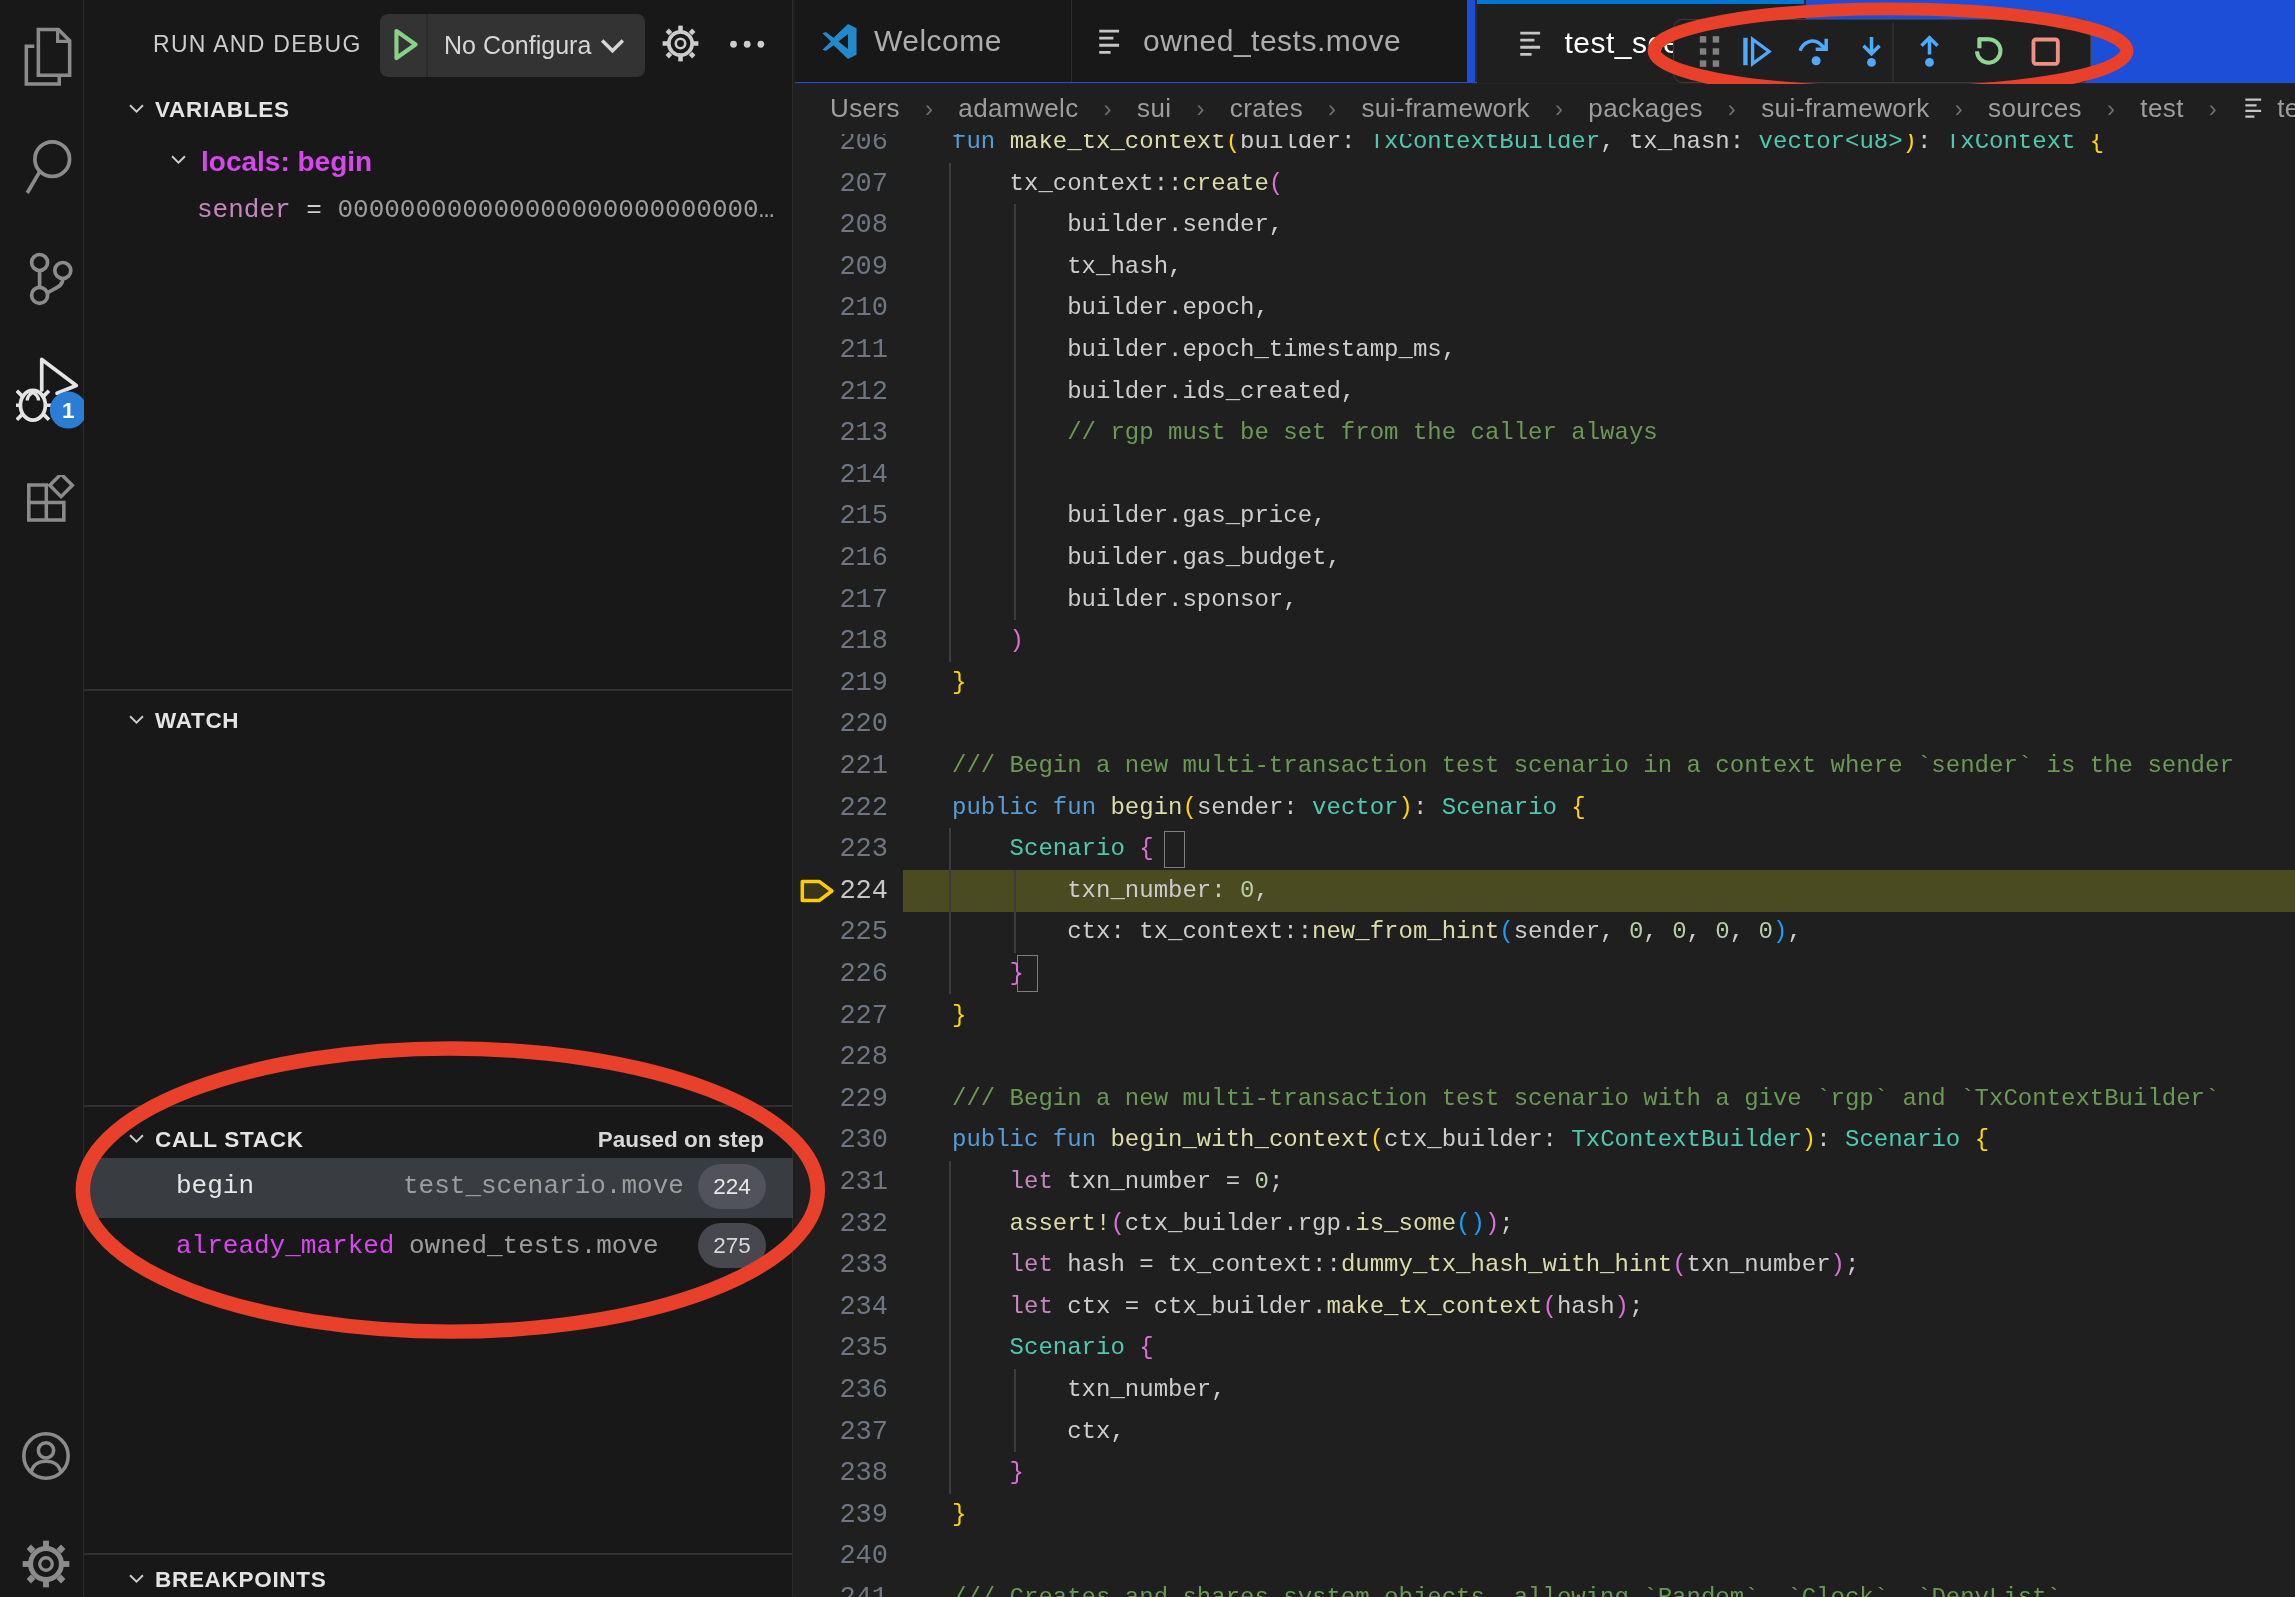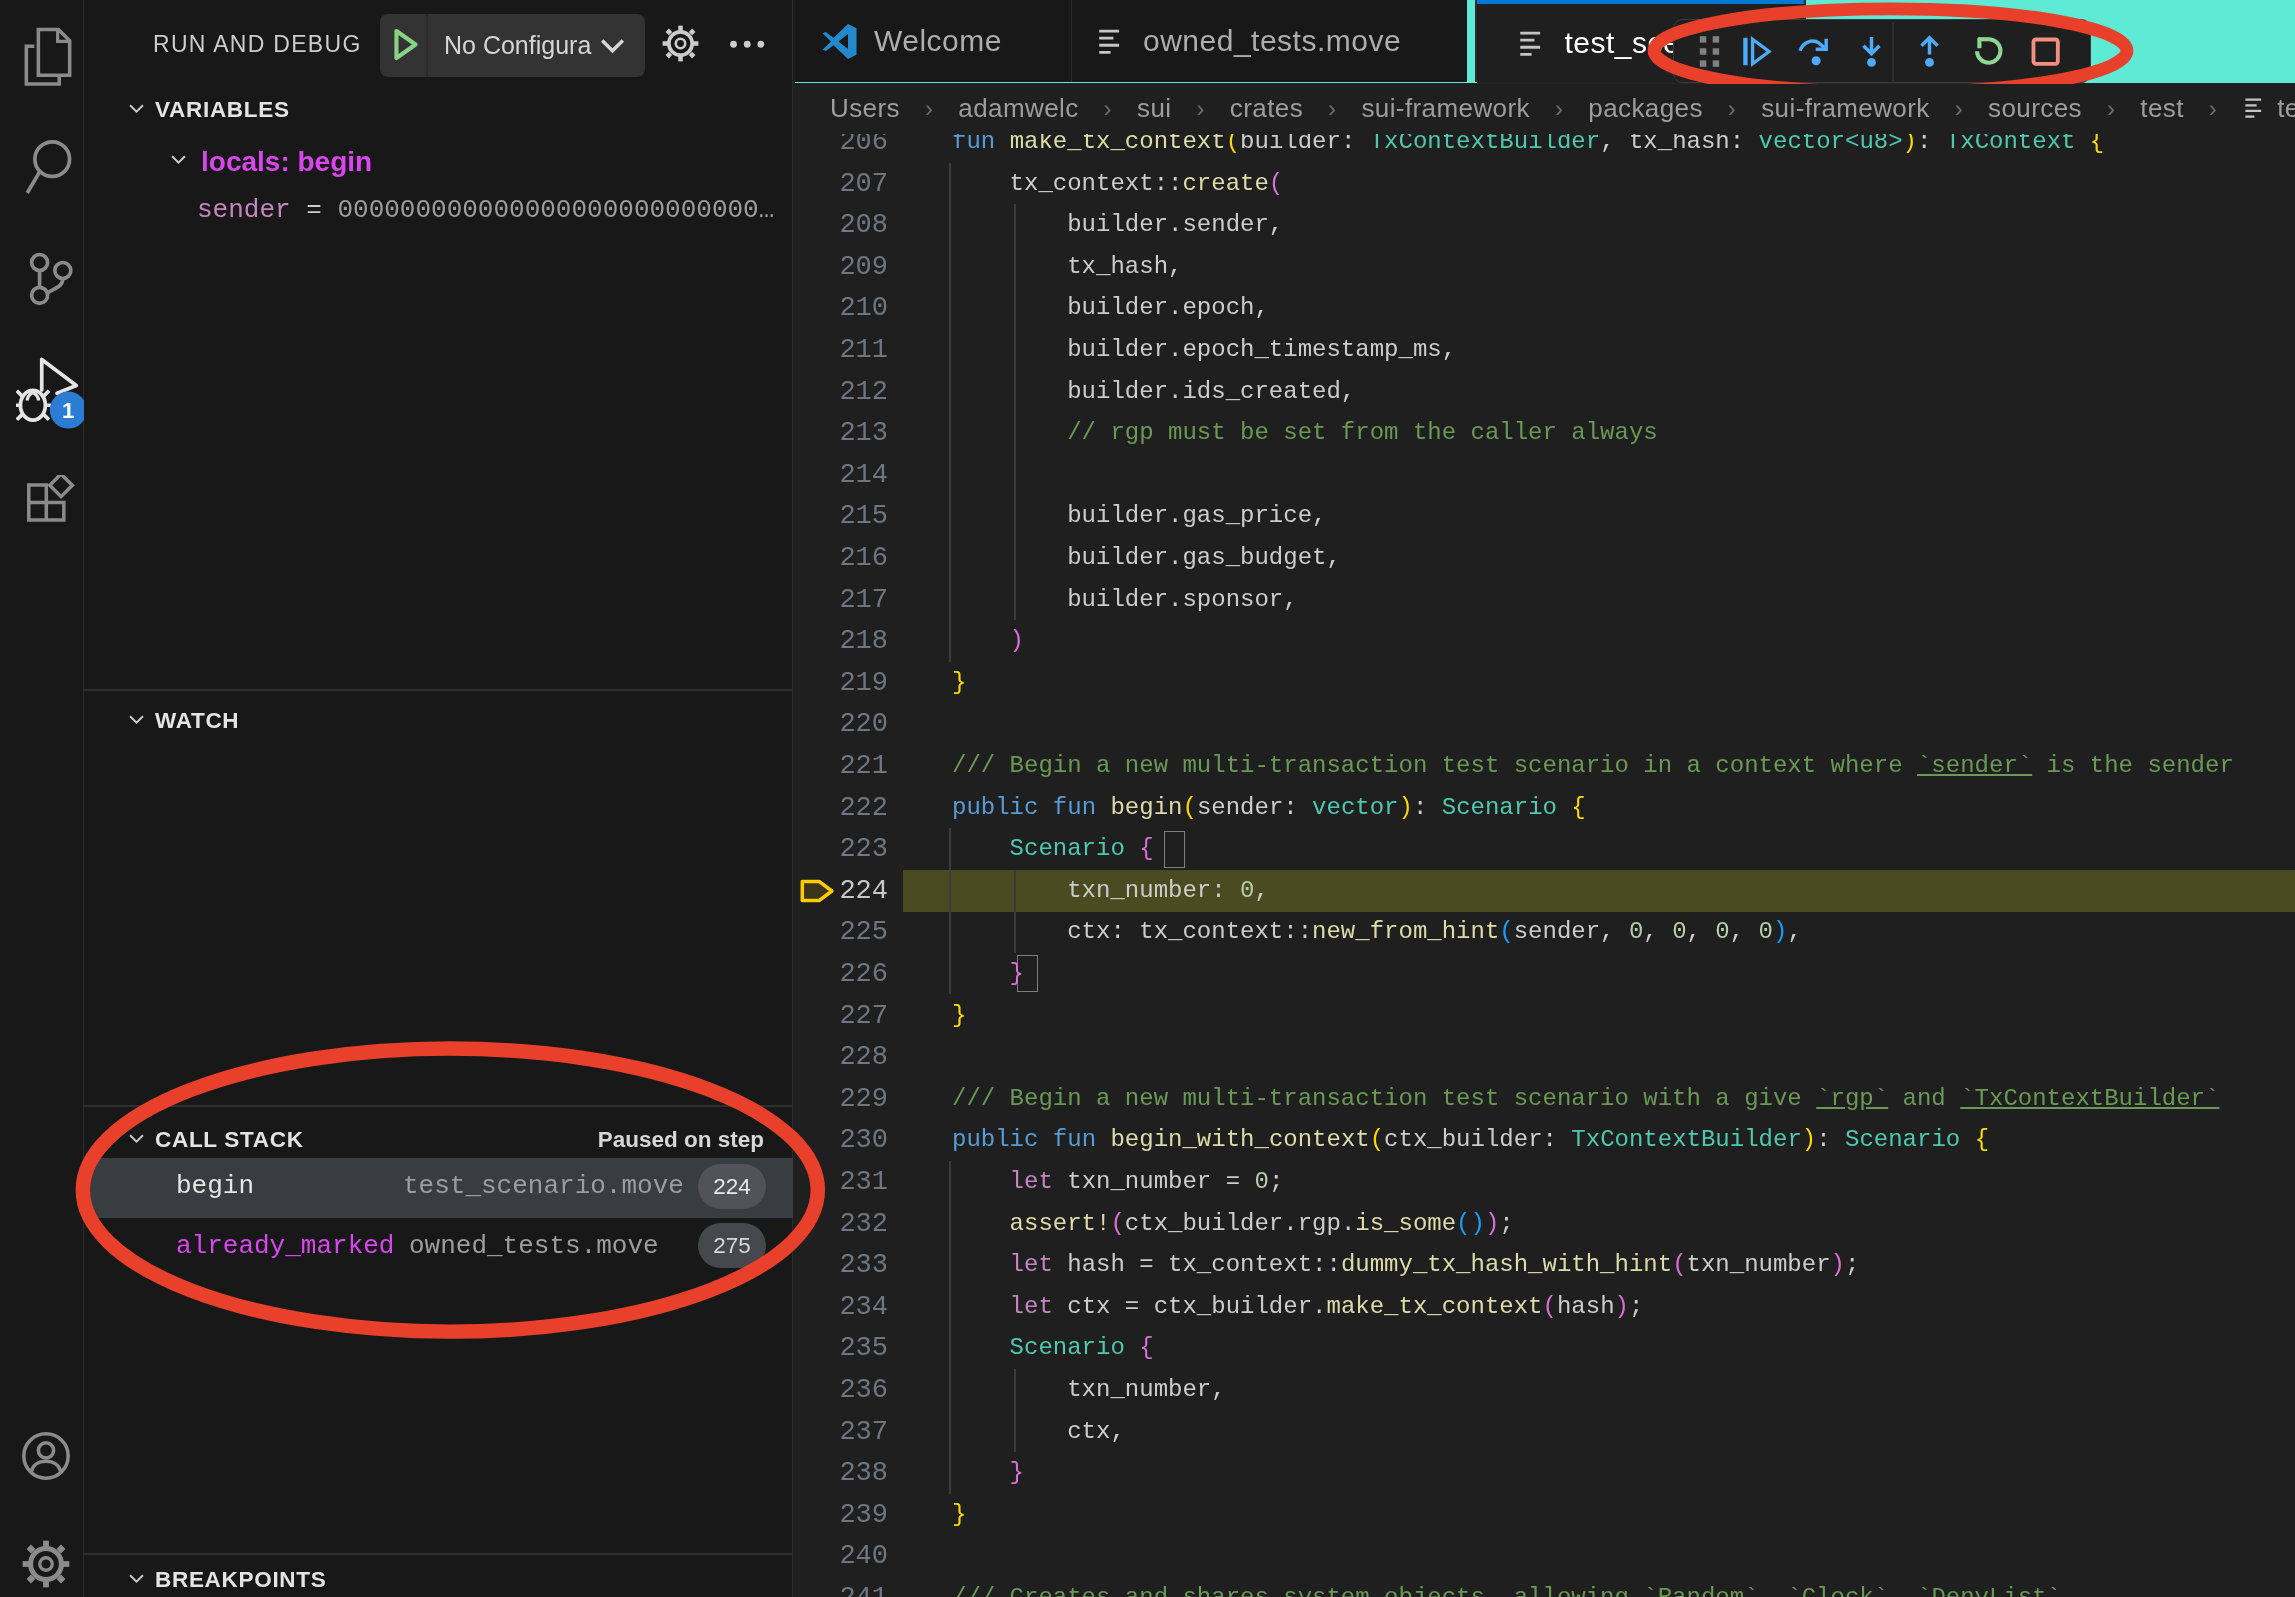--- a/index.html
+++ b/index.html
@@ -2,41 +2,41 @@
 <html style="font-size:13px"><head><meta charset="utf-8">
 <style>
 html,body{margin:0;padding:0;width:2295px;height:1597px;background:#1f1f1f;overflow:hidden}
 *{box-sizing:border-box}
 body{font-family:"Liberation Sans",sans-serif;position:relative;-webkit-font-smoothing:antialiased}
 .abs{position:absolute}
 svg{display:block}
 
 #activitybar{position:absolute;left:0;top:0;width:84px;height:1597px;background:#181818;border-right:1.6px solid #2b2b2b}
 #sidebar{position:absolute;left:84px;top:0;width:709px;height:1597px;background:#181818;border-right:1.6px solid #2b2b2b}
-#tabbar{position:absolute;left:795px;top:0;width:1501px;height:84px;background:#5eead4;border-bottom:1.6px solid #252525}
+#tabbar{position:absolute;left:795px;top:0;width:1501px;height:84px;background:#1d4ed8;border-bottom:1.6px solid #252525}
 #breadcrumbs{position:absolute;left:795px;top:84px;width:1501px;height:50px;background:#1f1f1f;z-index:6;color:#9d9d9d;font-size:23px;white-space:nowrap;overflow:hidden}
 #editor{position:absolute;left:795px;top:84px;width:1501px;height:1514px;background:#1f1f1f;overflow:hidden}
 
 .aicon{position:absolute;left:17.7px;width:48px;height:48px}
 
 .shead{position:absolute;color:#e4e4e4;font-size:22.5px;font-weight:700;letter-spacing:0.7px}
 .chev{position:absolute;width:21px;height:21px}
 .sep{position:absolute;left:0;width:708px;height:1.6px;background:#2f2f2f}
 .mono{font-family:Liberation Mono, monospace}
 .bs{color:#6e6e6e;margin:0 25px;font-size:24px}
 
 .tab{position:absolute;top:0;height:82px;display:flex;align-items:center;font-size:30px;letter-spacing:0.5px;color:#adadad}
 .tabsep{position:absolute;top:0;width:1.6px;height:82px;background:#2b2b2b}
 
 .row{position:absolute;left:0;height:42px;width:1501px}
 .num{position:absolute;left:0px;width:93px;text-align:right;font-family:"Liberation Mono",monospace;font-size:27px;line-height:42px;color:#6e7681}
 .src{position:absolute;left:157px;top:0;margin:0;font-family:"Liberation Mono",monospace;font-size:24px;line-height:42px;white-space:pre;color:#cccccc}
 .k{color:#569cd6}.f{color:#dcdcaa}.t{color:#4ec9b0}.c{color:#6a9955}.n{color:#b5cea8}
 .b1{color:#ffd700}.b2{color:#da70d6}.b3{color:#179fff}.kl{color:#c586c0}
-.cu{color:#6a9955;text-decoration:underline}
+.cu{color:#6a9955;}
 .guide{position:absolute;width:1.6px;background:#3c3c3c}
 .bm{position:absolute;width:21px;height:37px;border:1.6px solid #7e7e7e}
 </style></head>
 <body>
 
 <div id="activitybar">
   <svg class="abs" style="left:22.5px;top:26.5px" width="50" height="61" viewBox="0 0 62 76" fill="none" stroke="#8b8b8b" stroke-width="4.4">
     <path d="M14 24 H4 V71 H45 V60"></path>
     <path d="M19 3 H44 L58 17 V60 H19 Z"></path>
     <path d="M43 4 V18 H57" stroke-width="4"></path>

